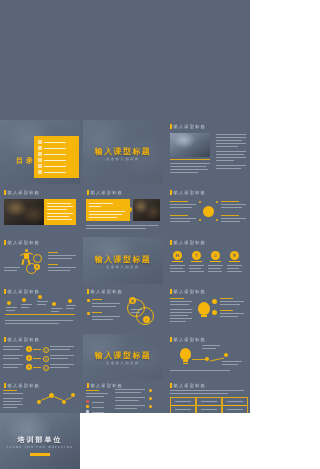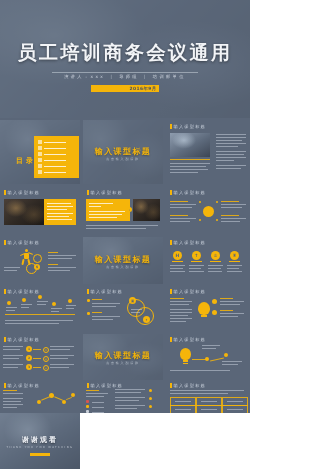--- a/index.html
+++ b/index.html
@@ -117,31 +117,20 @@
   .gear{position:absolute;border-radius:50%;border:1.6px solid #f5b50a;}
   .bulb{position:absolute;border-radius:50% 50% 45% 45%;background:#f5b50a;}
   .globe{position:absolute;border-radius:50%;background:#f5b50a;}
   .person{position:absolute;background:#f5b50a;border-radius:1px;}
 </style>
 </head>
 <body>
 
 <div id="sheet">
 
-  <div class="slide" id="cover">
-    <div class="photo"></div>
-    <div class="veil"></div>
-    <div class="ctitle">员工培训商务会议通用</div>
-    <div class="rule"></div>
-    <div class="csub">演讲人：xxx ｜ 导师组 ｜ 培训部单位</div>
-    <div class="datewrap">
-      <div class="datebar"></div>
-      <div class="datetxt">2016年9月</div>
-    </div>
-  </div>
 
   <div class="slide" id="toc" style="left:0;top:120px;width:80px;height:64px;">
     <div class="photo cool"></div>
     <div class="veil"></div>
     <div class="tocword">目录</div>
     <div class="tocpanel">
       <div class="trow" style="top:4px">
           <span class="tnum"></span>
           <span class="tlbl"></span>
         </div>
@@ -574,18 +563,18 @@
       </div>
     <div style="position:absolute;left:56px;top:24px;width:24px;height:7px;border:.6px solid rgba(245,181,10,.85)">
         <div class="line" style="left:4px;top:3px;width:16px"></div>
       </div>
   </div>
 
   <div id="whitefill"></div>
   <div class="slide" id="thanks">
     <div class="photo cool"></div>
     <div class="veil soft"></div>
-    <div class="tt">谢谢观看</div>
+    <div class="tt">培训部单位</div>
     <div class="ts">THANK YOU FOR WATCHING</div>
     <div class="tbar"></div>
   </div>
 
 </div>
 
 </body></html>

